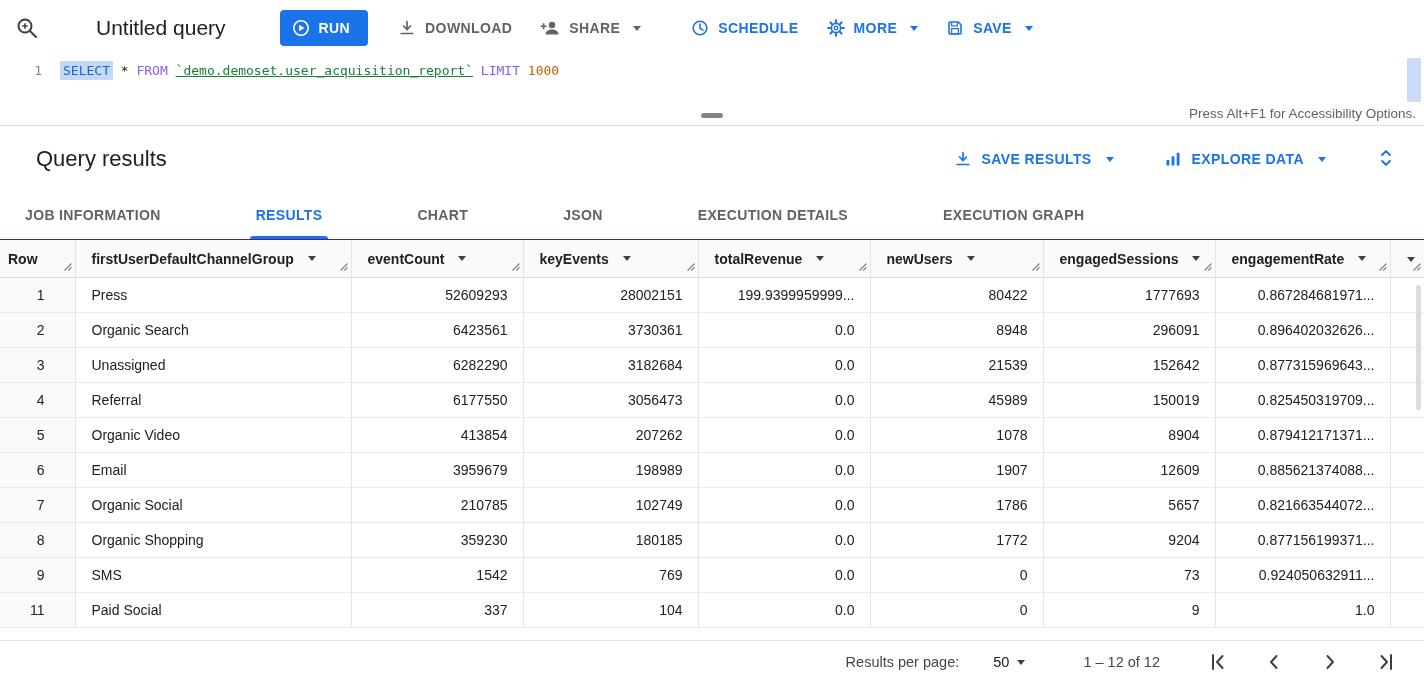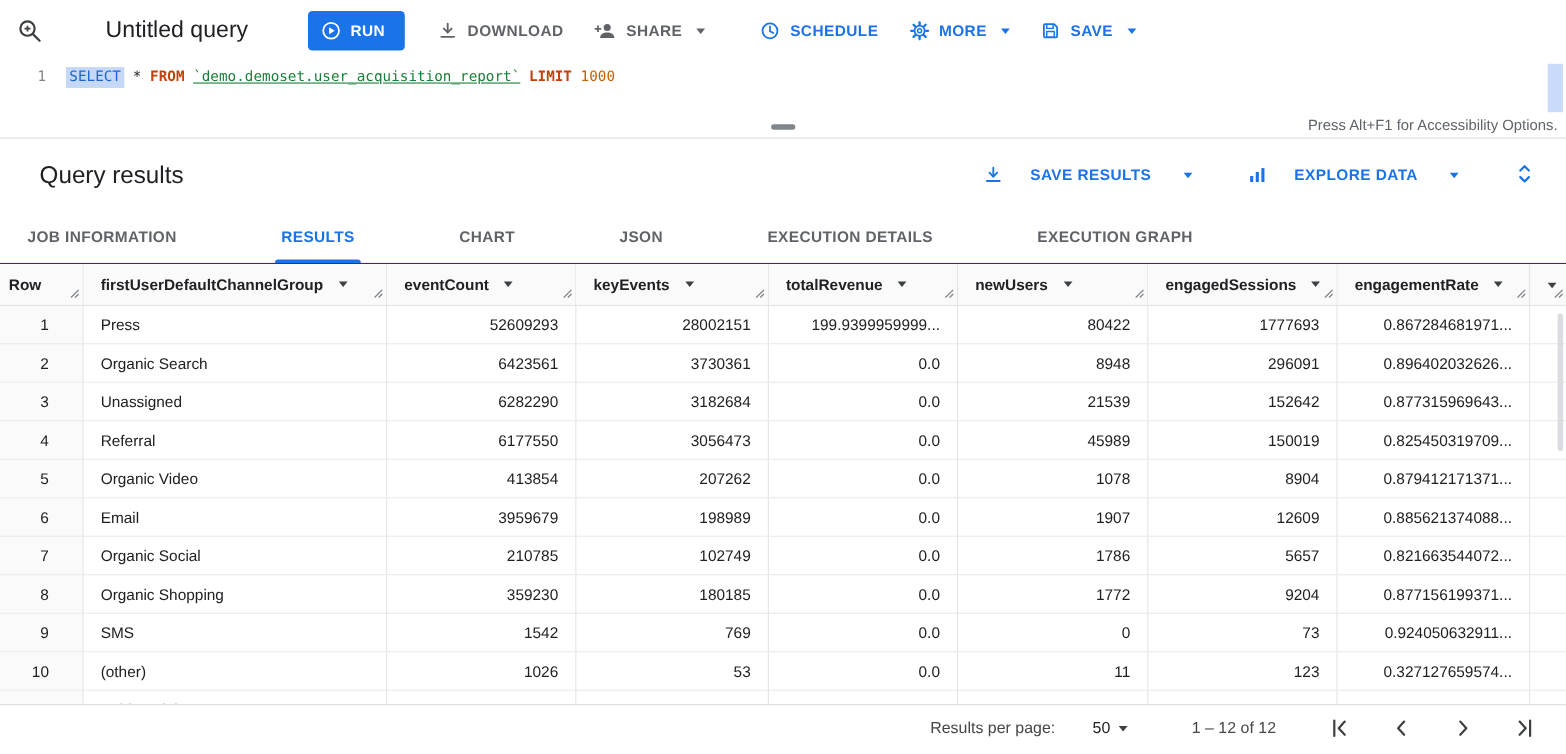--- a/index.html
+++ b/index.html
@@ -28,36 +28,36 @@
            border-left: 4.5px solid transparent; border-right: 4.5px solid transparent;
            border-top: 5.5px solid currentColor; }
 
   
   .editor { position: absolute; top: 56px; left: 0; right: 0; height: 70px;
             background: #fff; border-bottom: 1px solid #dadce0; }
   .code-row { display: flex; padding-top: 5px; font-family: "DejaVu Sans Mono", monospace;
               font-size: 13px; line-height: 20px; }
   .gutter { width: 60px; flex: none; text-align: right; padding-right: 18px; color: #80868b; }
   .sql-line { white-space: pre; cursor: text; }
-  .tok-keyword { color: #c2410c; font-weight: bold; }
+  .tok-keyword { color: #8b5cf6; }
   .tok-keyword-selected { color: #1967d2; background: #c6d8f8; padding: 2px 3px; }
   .tok-plain { color: #202124; }
   .tok-table-link { color: #188038; text-decoration: underline; cursor: pointer; }
   .tok-number { color: #c26000; }
   .editor-scrollbar { position: absolute; top: 2px; right: 3px; width: 14px; height: 44px;
                       background: #c9dbf8; cursor: pointer; }
   .acc-hint { position: absolute; right: 8px; bottom: 4px; font-size: 13.5px; color: #5f6368; }
   .drag-handle { position: absolute; left: 50%; transform: translateX(-50%); bottom: 7px;
                  width: 22px; height: 5px; border-radius: 3px; background: #80868b; cursor: row-resize; }
 
   
   .results-header { position: absolute; top: 127px; left: 0; right: 0; height: 64px;
                     display: flex; align-items: center; padding: 0 28px 0 36px; background: #fff; }
   .results-title { font-size: 22px; color: #202124; flex: 1; }
-  .rh-btn { display: inline-flex; align-items: center; gap: 25px; background: none; border: none;
+  .rh-btn { display: inline-flex; align-items: center; gap: 10px; background: none; border: none;
             padding: 0; cursor: pointer; font-family: inherit; font-size: 14px; font-weight: 600;
             letter-spacing: .4px; color: #1a73e8; margin-right: 50px; white-space: nowrap; }
   .unfold-btn { background: none; border: none; padding: 0; cursor: pointer; display: inline-flex; }
 
   
   .tabbar { position: absolute; top: 191px; left: 0; right: 0; height: 49px;
             display: flex; align-items: stretch; padding-left: 25px;
             border-bottom: 1px solid #4c1d95; background: #fff; gap: 31px; }
   .tab { position: relative; display: flex; align-items: center; margin-right: 64px;
          font-size: 14px; font-weight: 600; letter-spacing: .35px; color: #5f6368;
@@ -400,31 +400,20 @@
           </tr>
           <tr>
             <td class="row-num">9</td>
             <td class="txt">SMS</td>
             <td class="num">1542</td>
             <td class="num">769</td>
             <td class="num">0.0</td>
             <td class="num">0</td>
             <td class="num">73</td>
             <td class="num">0.924050632911...</td>
-            <td class="txt"></td>
-          </tr>
-          <tr>
-            <td class="row-num">10</td>
-            <td class="txt">(other)</td>
-            <td class="num">1026</td>
-            <td class="num">53</td>
-            <td class="num">0.0</td>
-            <td class="num">11</td>
-            <td class="num">123</td>
-            <td class="num">0.327127659574...</td>
             <td class="txt"></td>
           </tr>
           <tr>
             <td class="row-num">11</td>
             <td class="txt">Paid Social</td>
             <td class="num">337</td>
             <td class="num">104</td>
             <td class="num">0.0</td>
             <td class="num">0</td>
             <td class="num">9</td>

